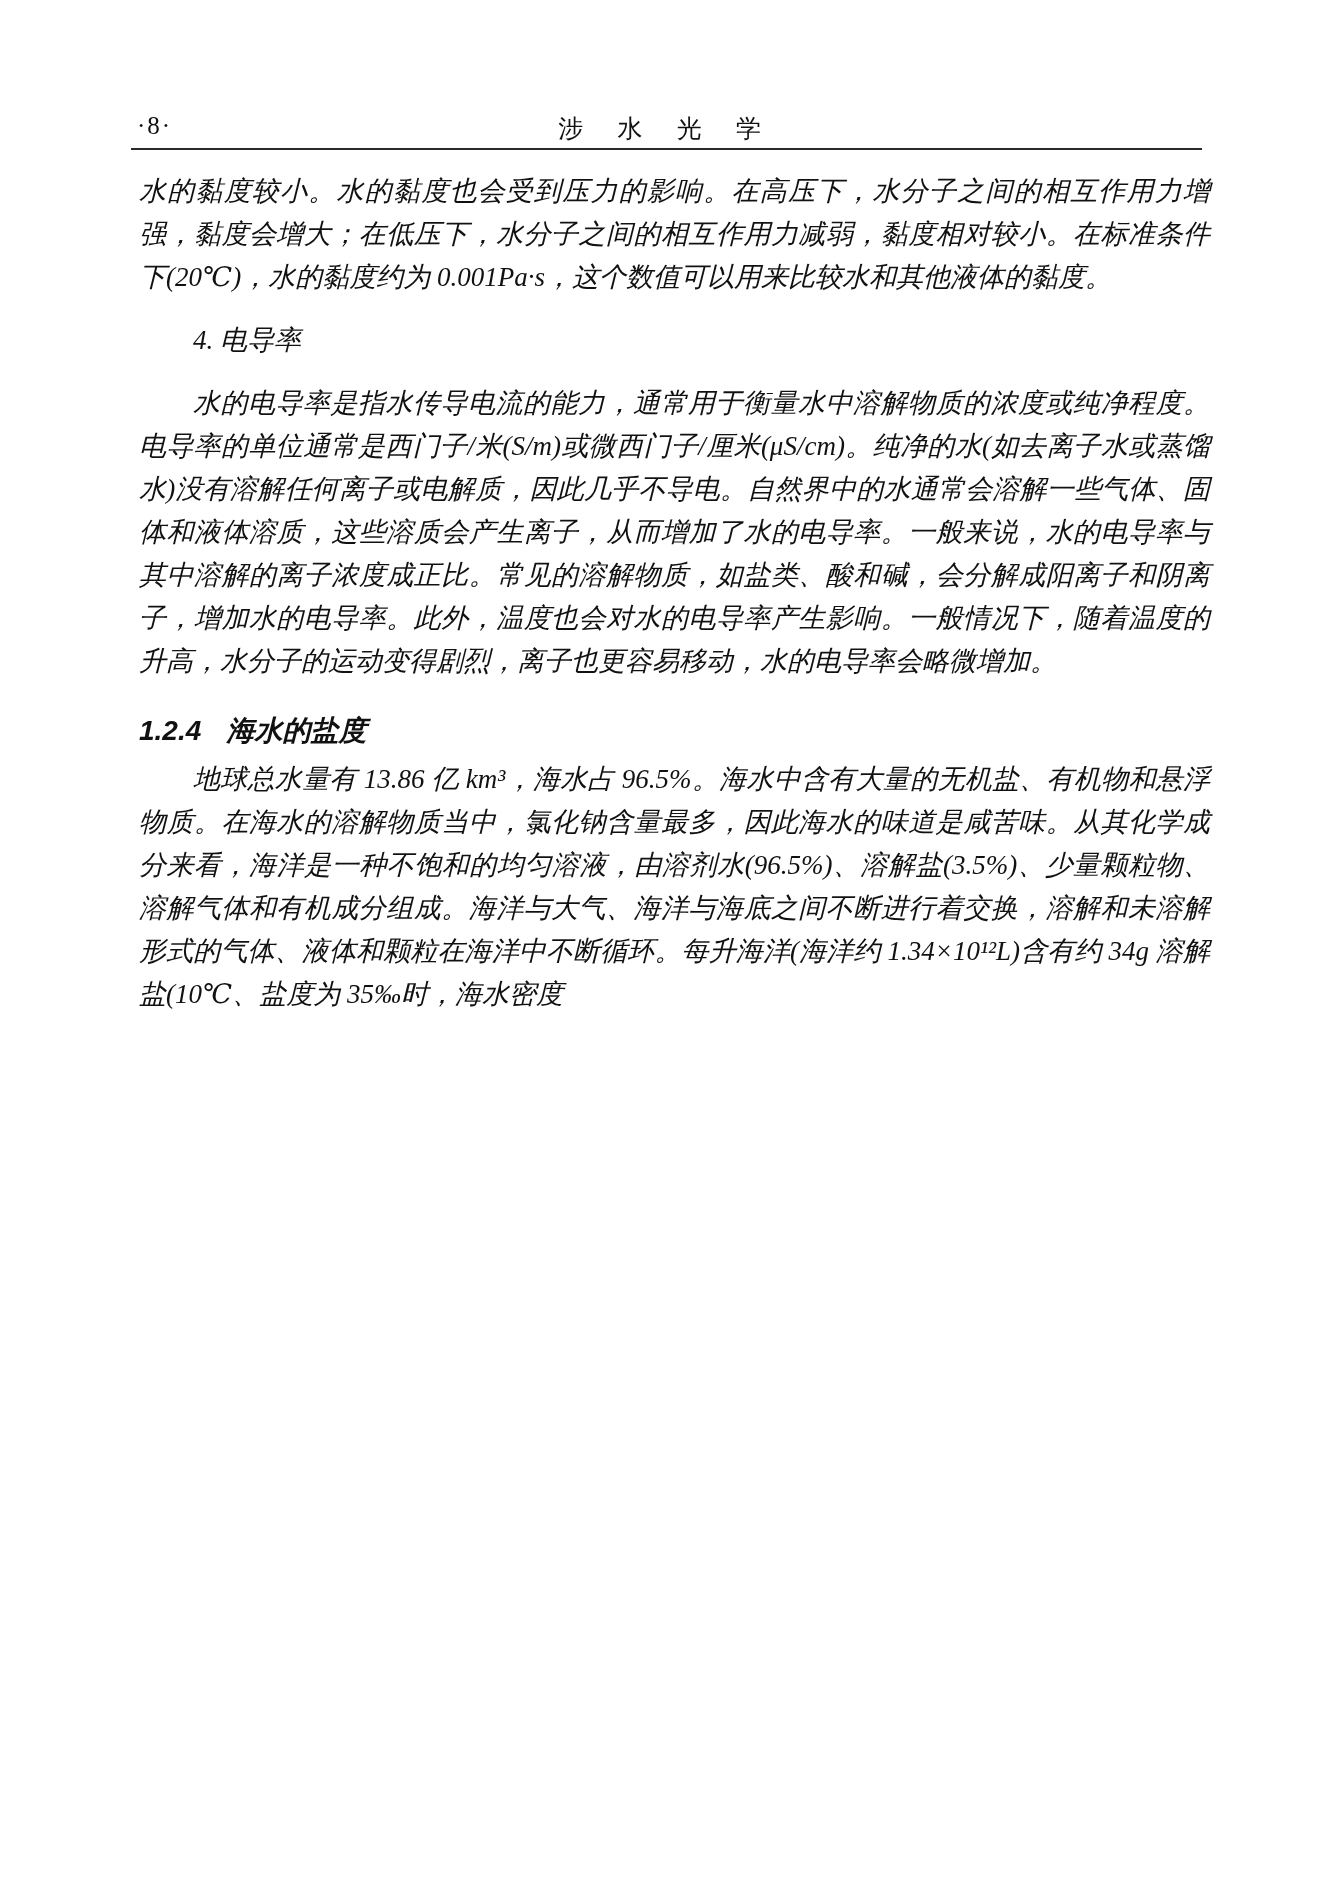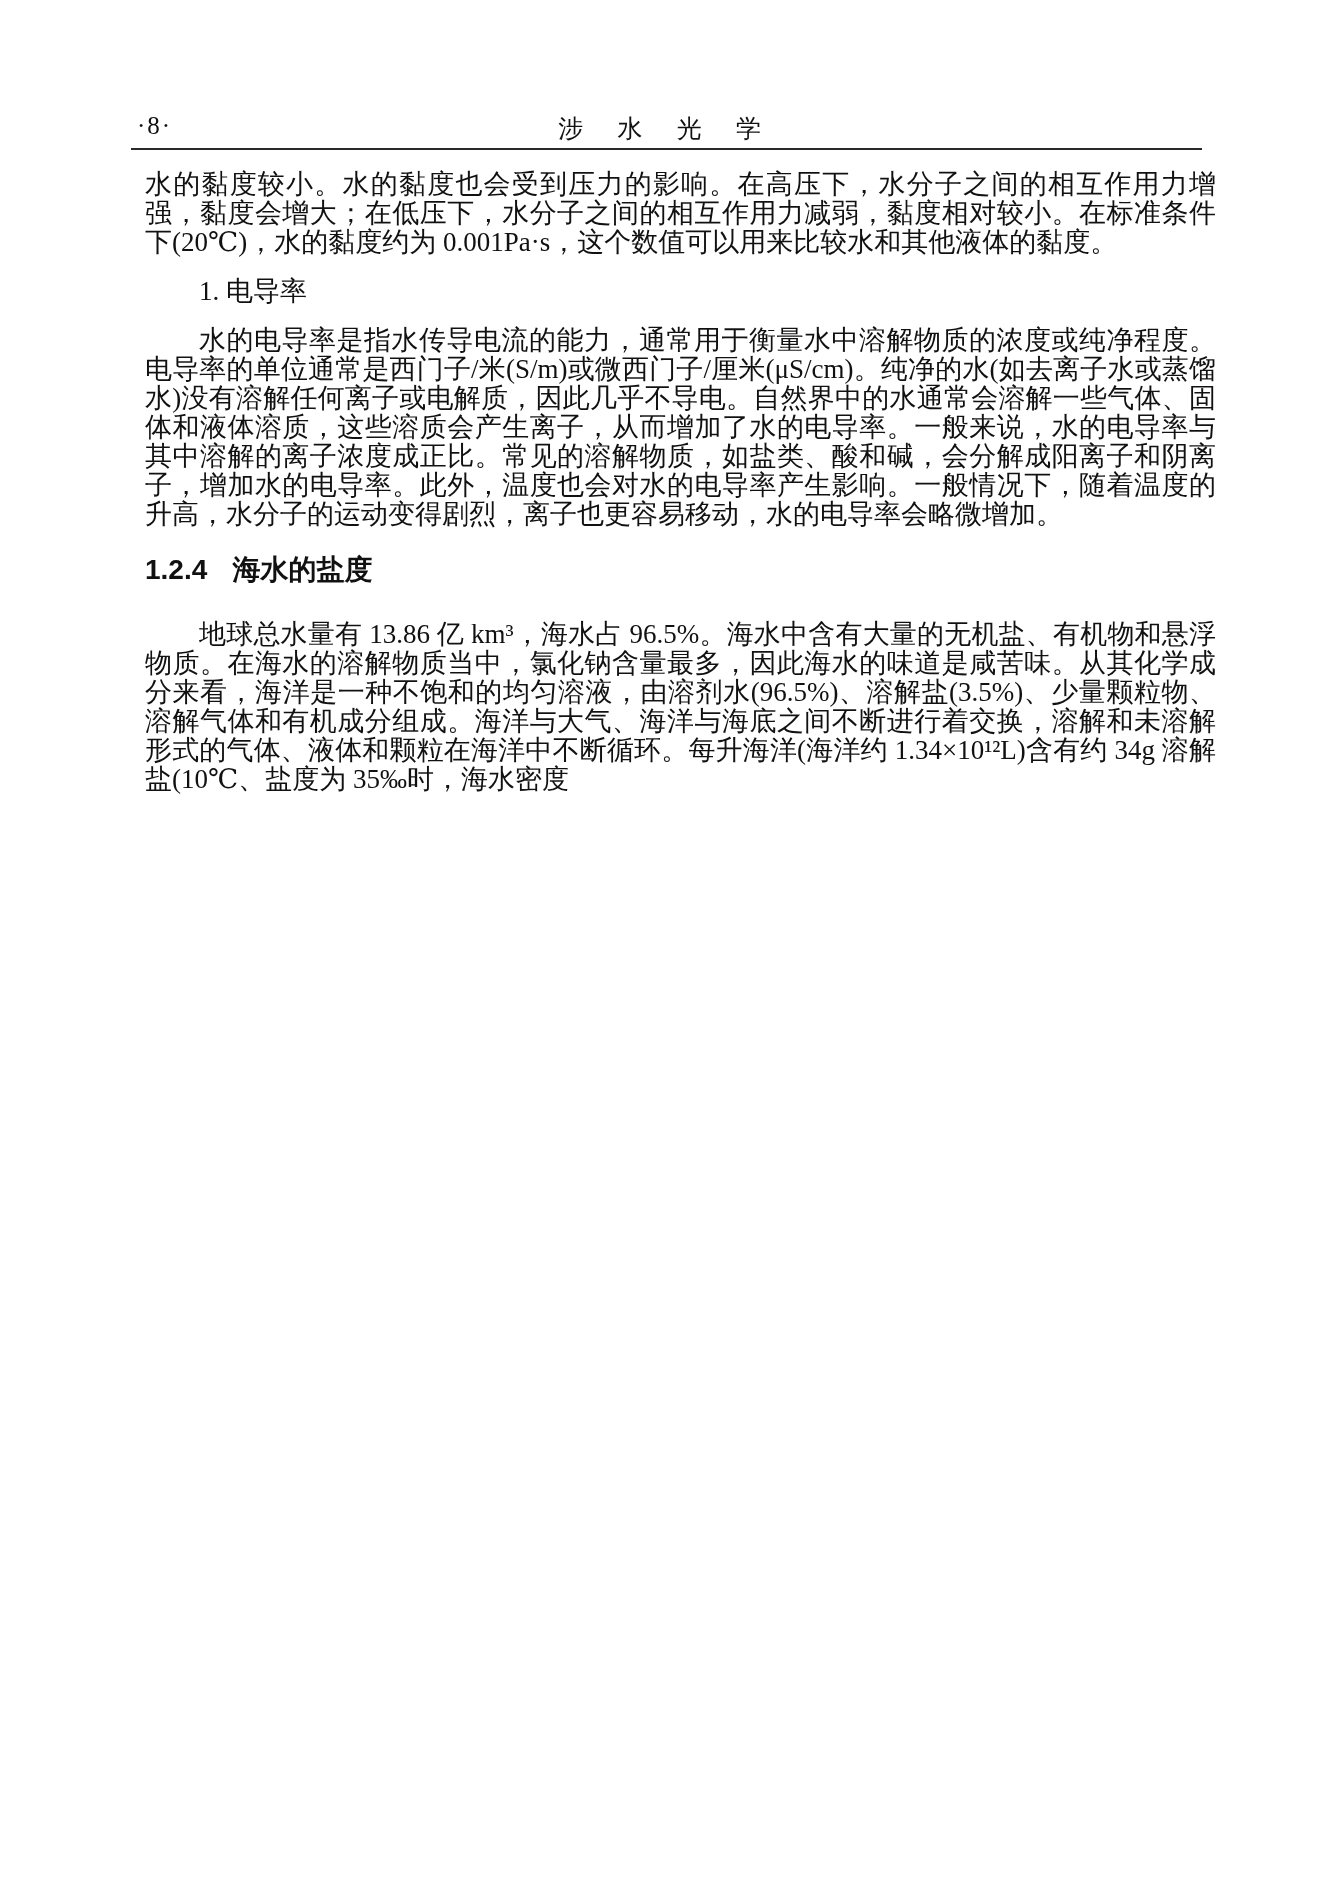--- a/index.html
+++ b/index.html
@@ -37,42 +37,43 @@
     position: absolute;
     left: 50%;
     transform: translateX(-50%);
     top: 2px;
     letter-spacing: 14px;
     white-space: nowrap;
   }
   .content {
     position: absolute;
     top: 170px;
-    left: 145px;
+    left: 139px;
     width: 1071px;
     font-size: 27px;
-    line-height: 29px;
+    line-height: 43px;
     text-align: justify;
     text-justify: inter-ideograph;
     word-break: break-all;
+    font-style: italic;
   }
   .para {
     margin: 0;
     text-indent: 2em;
   }
   .para.no-indent {
     text-indent: 0;
   }
   .sub-heading {
     margin: 20px 0 20px 0;
     text-indent: 2em;
     font-size: 27px;
   }
   .section-heading {
-    margin: 26px 0 36px 0;
+    margin: 26px 0 6px 0;
     font-family: "Liberation Sans", "DejaVu Sans", sans-serif;
     font-weight: bold;
     font-size: 28px;
     text-indent: 0;
   }
   .section-heading .section-title-text {
     margin-left: 0.9em;
   }
 </style>
 </head>
@@ -83,21 +84,21 @@
   <header class="page-header">
     <span class="page-num">·8·</span>
     <span class="book-title">涉 水 光 学</span>
   </header>
 
   <main class="content">
 
     <p class="para no-indent">水的黏度较小。水的黏度也会受到压力的影响。在高压下，水分子之间的相互作用力增强，黏度会增大；在低压下，水分子之间的相互作用力减弱，黏度相对较小。在标准条件下(20℃)，水的黏度约为 0.001Pa·s，这个数值可以用来比较水和其他液体的黏度。</p>
 
 
-    <p class="sub-heading">1. 电导率</p>
+    <p class="sub-heading">4. 电导率</p>
 
     <p class="para">水的电导率是指水传导电流的能力，通常用于衡量水中溶解物质的浓度或纯净程度。电导率的单位通常是西门子/米(S/m)或微西门子/厘米(μS/cm)。纯净的水(如去离子水或蒸馏水)没有溶解任何离子或电解质，因此几乎不导电。自然界中的水通常会溶解一些气体、固体和液体溶质，这些溶质会产生离子，从而增加了水的电导率。一般来说，水的电导率与其中溶解的离子浓度成正比。常见的溶解物质，如盐类、酸和碱，会分解成阳离子和阴离子，增加水的电导率。此外，温度也会对水的电导率产生影响。一般情况下，随着温度的升高，水分子的运动变得剧烈，离子也更容易移动，水的电导率会略微增加。</p>
 
 
     <p class="para section-heading">
       <span class="section-number-text">1.2.4</span><span class="section-title-text">海水的盐度</span>
     </p>
 
     <p class="para">地球总水量有 13.86 亿 km³，海水占 96.5%。海水中含有大量的无机盐、有机物和悬浮物质。在海水的溶解物质当中，氯化钠含量最多，因此海水的味道是咸苦味。从其化学成分来看，海洋是一种不饱和的均匀溶液，由溶剂水(96.5%)、溶解盐(3.5%)、少量颗粒物、溶解气体和有机成分组成。海洋与大气、海洋与海底之间不断进行着交换，溶解和未溶解形式的气体、液体和颗粒在海洋中不断循环。每升海洋(海洋约 1.34×10¹²L)含有约 34g 溶解盐(10℃、盐度为 35‰时，海水密度</p>
 

